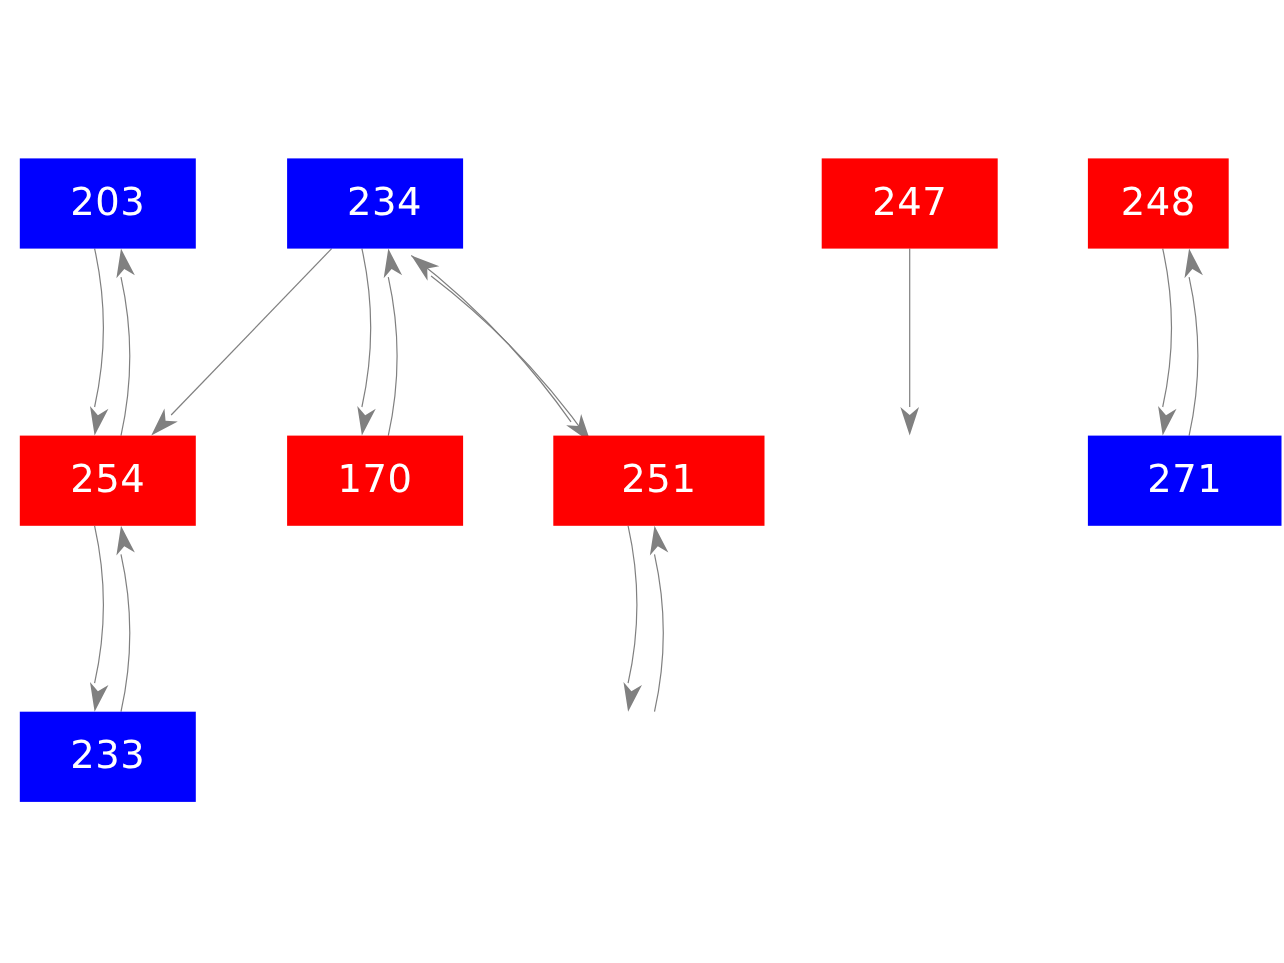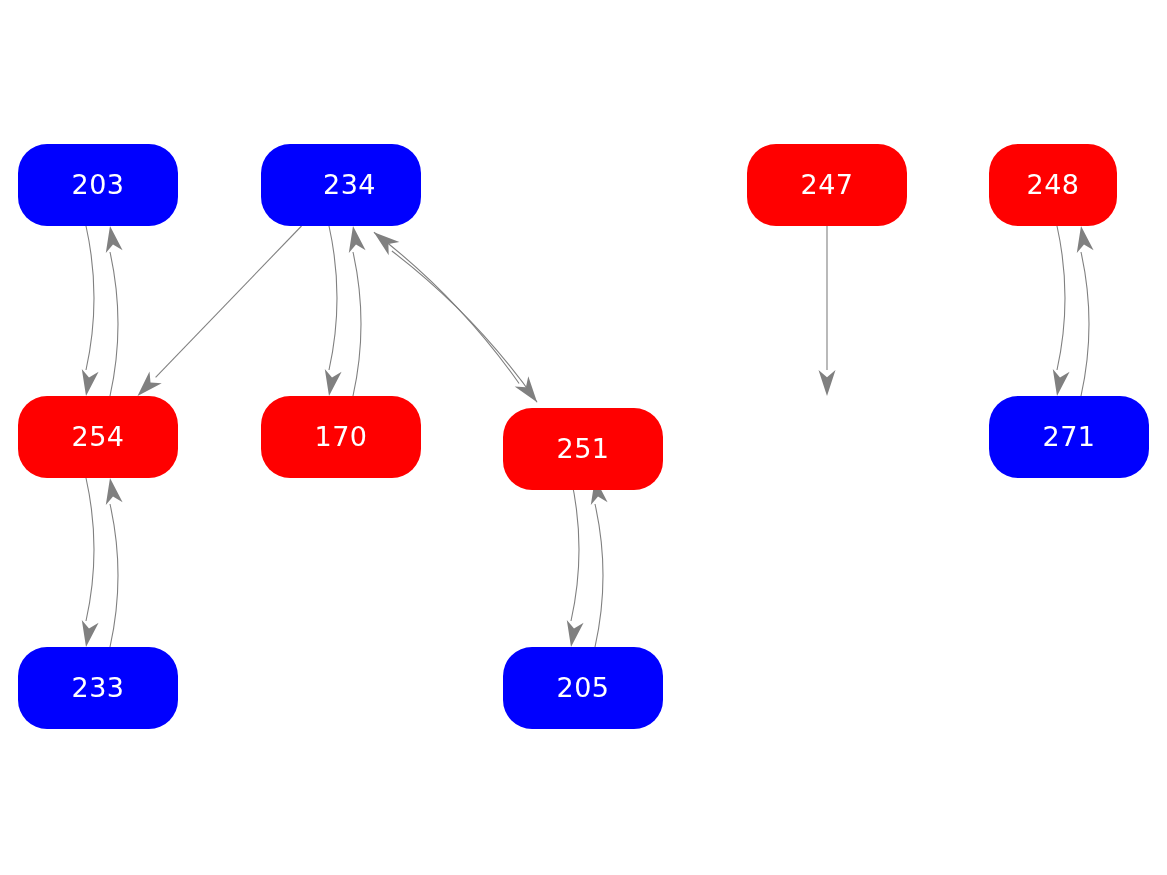--- a/index.html
+++ b/index.html
@@ -32,27 +32,26 @@
     width: 1167px;
     height: 875px;
   }
   .node {
     position: absolute;
     display: flex;
     align-items: center;
     justify-content: center;
     box-sizing: border-box;
     color: #ffffff;
-    font-size: 27px;
+    font-size: 35px;
     font-family: "DejaVu Sans", sans-serif;
     font-weight: 400;
     letter-spacing: 0.5px;
     line-height: 1;
     user-select: none;
-    border-radius: 29px;
   }
   .node-label {
     display: block;
     transform: translateY(-1px);
   }
   .edge-path {
     fill: none;
     stroke: #808080;
     stroke-width: 1.1;
   }
@@ -109,27 +108,24 @@
       </div>
       <div class="node" style="left: 989px; top: 144px; width: 128px; height: 82px; background: rgb(255, 0, 0); color: rgb(255, 255, 255);">
         <span class="node-label">248</span>
       </div>
       <div class="node" style="left: 18px; top: 396px; width: 160px; height: 82px; background: rgb(255, 0, 0); color: rgb(255, 255, 255);">
         <span class="node-label">254</span>
       </div>
       <div class="node" style="left: 261px; top: 396px; width: 160px; height: 82px; background: rgb(255, 0, 0); color: rgb(255, 255, 255);">
         <span class="node-label">170</span>
       </div>
-      <div class="node" style="left: 503px; top: 396px; width: 160px; height: 82px; background: rgb(255, 0, 0); color: rgb(255, 255, 255); margin-top: 12px;">
+      <div class="node" style="left: 503px; top: 396px; width: 192px; height: 82px; background: rgb(255, 0, 0); color: rgb(255, 255, 255);">
         <span class="node-label">251</span>
       </div>
-      <div class="node" style="left: 989px; top: 396px; width: 160px; height: 82px; background: rgb(0, 0, 255); color: rgb(255, 255, 255);">
+      <div class="node" style="left: 989px; top: 396px; width: 176px; height: 82px; background: rgb(0, 0, 255); color: rgb(255, 255, 255);">
         <span class="node-label">271</span>
       </div>
       <div class="node" style="left: 18px; top: 647px; width: 160px; height: 82px; background: rgb(0, 0, 255); color: rgb(255, 255, 255);">
         <span class="node-label">233</span>
-      </div>
-      <div class="node" style="left: 503px; top: 647px; width: 160px; height: 82px; background: rgb(0, 0, 255); color: rgb(255, 255, 255);">
-        <span class="node-label">205</span>
       </div>
     </div>
 
 </div>
 
 </body></html>

